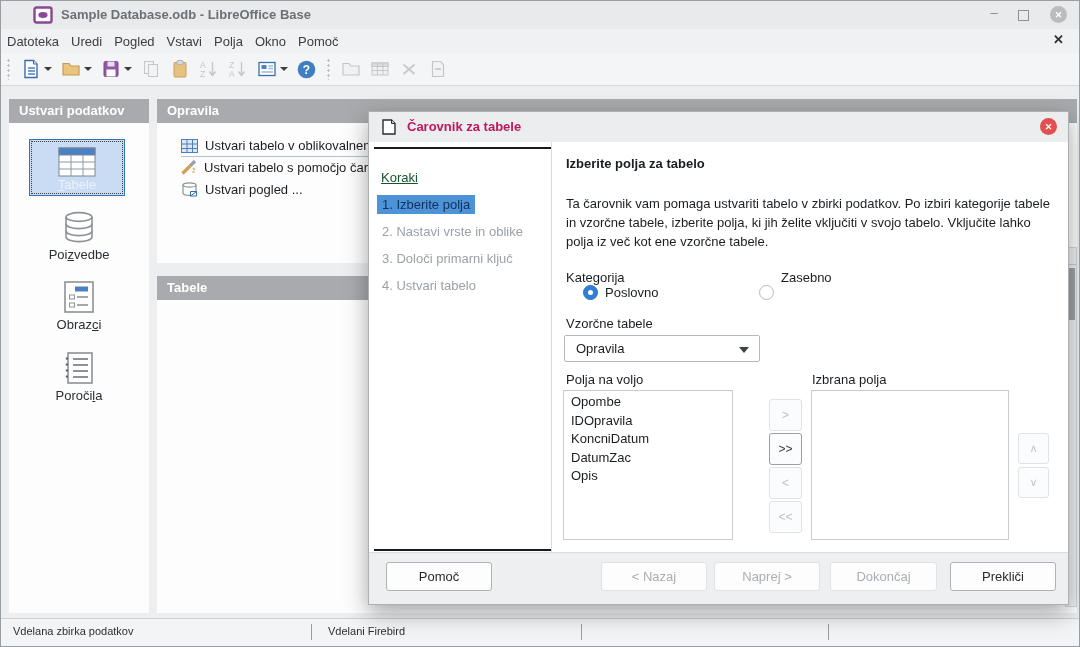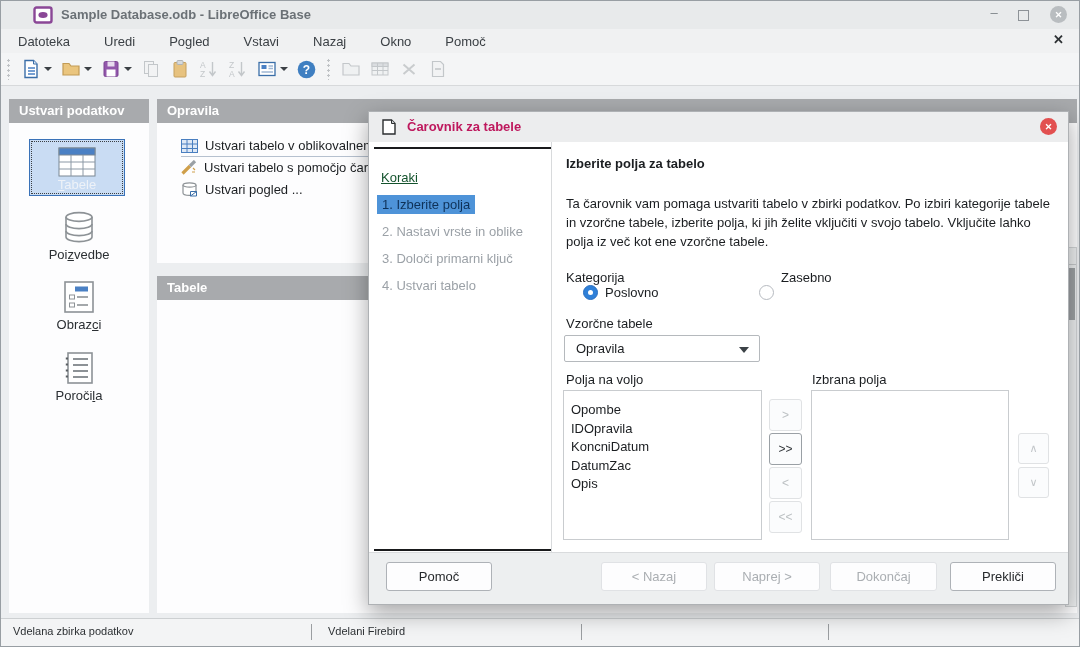--- a/index.html
+++ b/index.html
@@ -14,21 +14,21 @@
   .win-min{position:absolute;right:78px;top:6px;width:14px;height:14px;color:#7d8388;
     font-size:13px;line-height:12px;text-align:center;}
   .win-max{position:absolute;right:50px;top:9px;width:9px;height:9px;border:1px solid #8d9297;}
   .win-close{position:absolute;right:12px;top:5px;width:17px;height:17px;border-radius:50%;
     background:#b9bdc0;color:#fff;font-size:9px;font-weight:bold;
     display:flex;align-items:center;justify-content:center;}
 
   
   .menubar{position:absolute;left:0;top:28px;right:0;height:24px;background:#f0f1f2;
     display:flex;align-items:center;font-size:13px;color:#3b4045;}
-  .menu-item{padding:3px 17px;}
+  .menu-item{padding:3px 6px;}
   .menubar-close{position:absolute;right:15px;top:3px;font-size:13px;font-weight:bold;color:#2d3134;}
 
   
   .toolbar{position:absolute;left:0;top:52px;right:0;height:32px;background:#f4f5f6;
     border-bottom:1px solid #d7d9db;display:flex;align-items:center;}
   .grip{width:5px;height:22px;margin:0 5px;
     background-image:radial-gradient(#bfc2c5 1px, transparent 1.2px);background-size:5px 5px;}
   .tbtn{width:25px;height:26px;display:flex;align-items:center;justify-content:center;margin:0 2px;}
   .dd{width:0;height:0;border-left:4px solid transparent;border-right:4px solid transparent;
     border-top:4px solid #3b4045;margin:0 4px 0 -1px;}
@@ -99,21 +99,21 @@
   .lbl-vzorcne{position:absolute;left:13px;top:174px;}
   .combo{position:absolute;left:11px;top:193px;width:196px;height:27px;border:1px solid #b5b9bd;
     border-radius:2px;background:#fff;box-sizing:border-box;}
   .combo-value{position:absolute;left:11px;top:5px;}
   .combo-arrow{position:absolute;right:10px;top:11px;width:0;height:0;
     border-left:5px solid transparent;border-right:5px solid transparent;border-top:6px solid #3c4247;}
   .lbl-avail{position:absolute;left:13px;top:230px;}
   .lbl-chosen{position:absolute;left:259px;top:230px;}
   .lst{position:absolute;top:248px;height:150px;background:#fff;border:1px solid #c9cccf;
     box-sizing:border-box;overflow:hidden;}
-  .lst.avail{left:10px;width:199px;padding-top:10px;}
+  .lst.avail{left:10px;width:170px;padding-top:2px;}
   .lst.chosen{left:258px;width:198px;}
   .lst .it{padding:0 7px;line-height:18.5px;}
   .xfer{position:absolute;left:216px;width:33px;height:32px;border:1px solid #e0e2e4;
     border-radius:3px;background:#fbfcfd;color:#bcc0c3;font-size:12px;
     display:flex;align-items:center;justify-content:center;box-sizing:border-box;}
   .xfer.enabled{border-color:#9aa0a5;color:#34383c;}
   .updown{position:absolute;left:465px;width:31px;height:31px;border:1px solid #e0e2e4;
     border-radius:3px;background:#fbfcfd;color:#c2c6c9;font-size:11px;
     display:flex;align-items:center;justify-content:center;box-sizing:border-box;}
 
@@ -140,21 +140,21 @@
     <span class="win-min">–</span>
     <span class="win-max"></span>
     <span class="win-close">✕</span>
   </div>
 
   <div class="menubar">
     <span class="menu-item">Datoteka</span>
     <span class="menu-item">Uredi</span>
     <span class="menu-item">Pogled</span>
     <span class="menu-item">Vstavi</span>
-    <span class="menu-item">Nazaj</span>
+    <span class="menu-item">Polja</span>
     <span class="menu-item">Okno</span>
     <span class="menu-item">Pomoč</span>
     <span class="menubar-close">✕</span>
   </div>
 
   <div class="toolbar">
     <span class="grip"></span>
     <span class="tbtn">
       <svg width="20" height="20">
           <path d="M4 1.5h8.5l3.5 3.5v13.5H4z" fill="#fff" stroke="#3a6ea8" stroke-width="1.4"></path>

